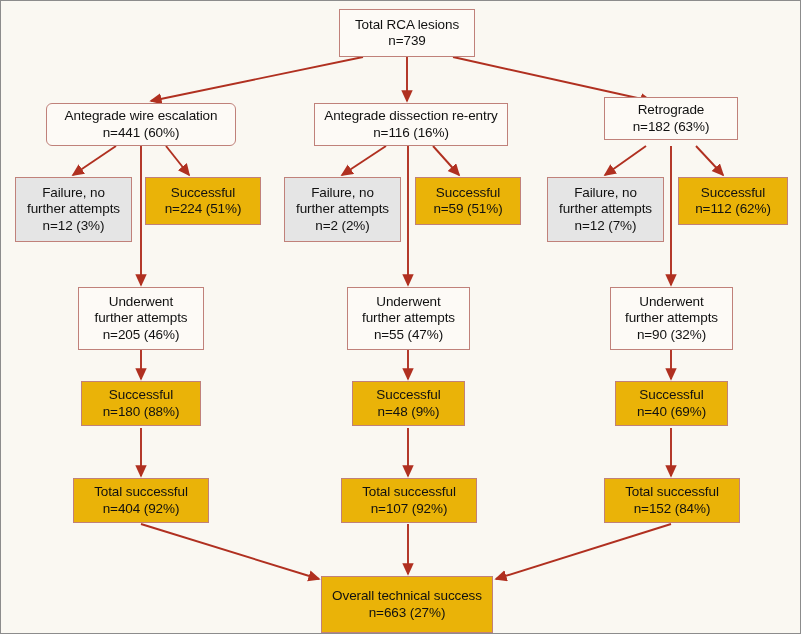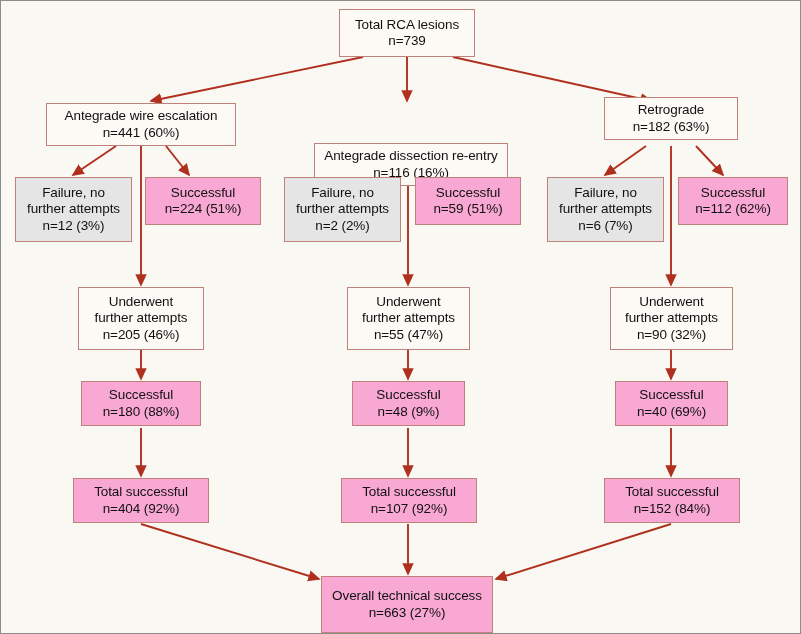--- a/index.html
+++ b/index.html
@@ -35,21 +35,21 @@
     display: flex;
     flex-direction: column;
     align-items: center;
     justify-content: center;
     padding: 2px 5px;
     z-index: 2;
     letter-spacing: -0.1px;
   }
   .node .t { white-space: nowrap; }
   .fill-white { background: #fdfaf6; }
-  .fill-green { background: #f9a8d4; }
+  .fill-green { background: #eab308; }
   .fill-salmon { background: #e5e5e5; }
 </style>
 </head>
 <body>
 
 <div id="canvas">
 
   <svg id="arrows" viewBox="0 0 801 634">
     <defs>
       <marker id="ah" markerWidth="7" markerHeight="7" refX="5.6" refY="3" orient="auto">
@@ -87,26 +87,26 @@
       <path d="M407,523 L407,573"></path>
       <path d="M670,523 L495,578"></path>
     </g>
   </svg>
 
   <div class="node fill-white" style="left:338px; top:8px; width:136px; height:48px;">
     <span class="t">Total RCA lesions</span>
     <span class="t">n=739</span>
   </div>
 
-  <div class="node fill-white" style="left:45px; top:102px; width:190px; height:43px;">
+  <div class="node fill-white" style="left:45px; top:102px; width:190px; height:43px;border-radius:6px;">
     <span class="t">Antegrade wire escalation</span>
     <span class="t">n=441 (60%)</span>
   </div>
 
-  <div class="node fill-white" style="left:313px; top:102px; width:194px; height:43px;margin-top:40px;">
+  <div class="node fill-white" style="left:313px; top:102px; width:194px; height:43px;">
     <span class="t">Antegrade dissection re-entry</span>
     <span class="t">n=116 (16%)</span>
   </div>
 
   <div class="node fill-white" style="left:603px; top:96px; width:134px; height:43px;">
     <span class="t">Retrograde</span>
     <span class="t">n=182 (63%)</span>
   </div>
 
   <div class="node fill-salmon" style="left:14px; top:176px; width:117px; height:65px;">
@@ -127,21 +127,21 @@
   </div>
 
   <div class="node fill-green" style="left:414px; top:176px; width:106px; height:48px;">
     <span class="t">Successful</span>
     <span class="t">n=59 (51%)</span>
   </div>
 
   <div class="node fill-salmon" style="left:546px; top:176px; width:117px; height:65px;">
     <span class="t">Failure, no</span>
     <span class="t">further attempts</span>
-    <span class="t">n=6 (7%)</span>
+    <span class="t">n=12 (7%)</span>
   </div>
 
   <div class="node fill-green" style="left:677px; top:176px; width:110px; height:48px;">
     <span class="t">Successful</span>
     <span class="t">n=112 (62%)</span>
   </div>
 
   <div class="node fill-white" style="left:77px; top:286px; width:126px; height:63px;">
     <span class="t">Underwent</span>
     <span class="t">further attempts</span>

